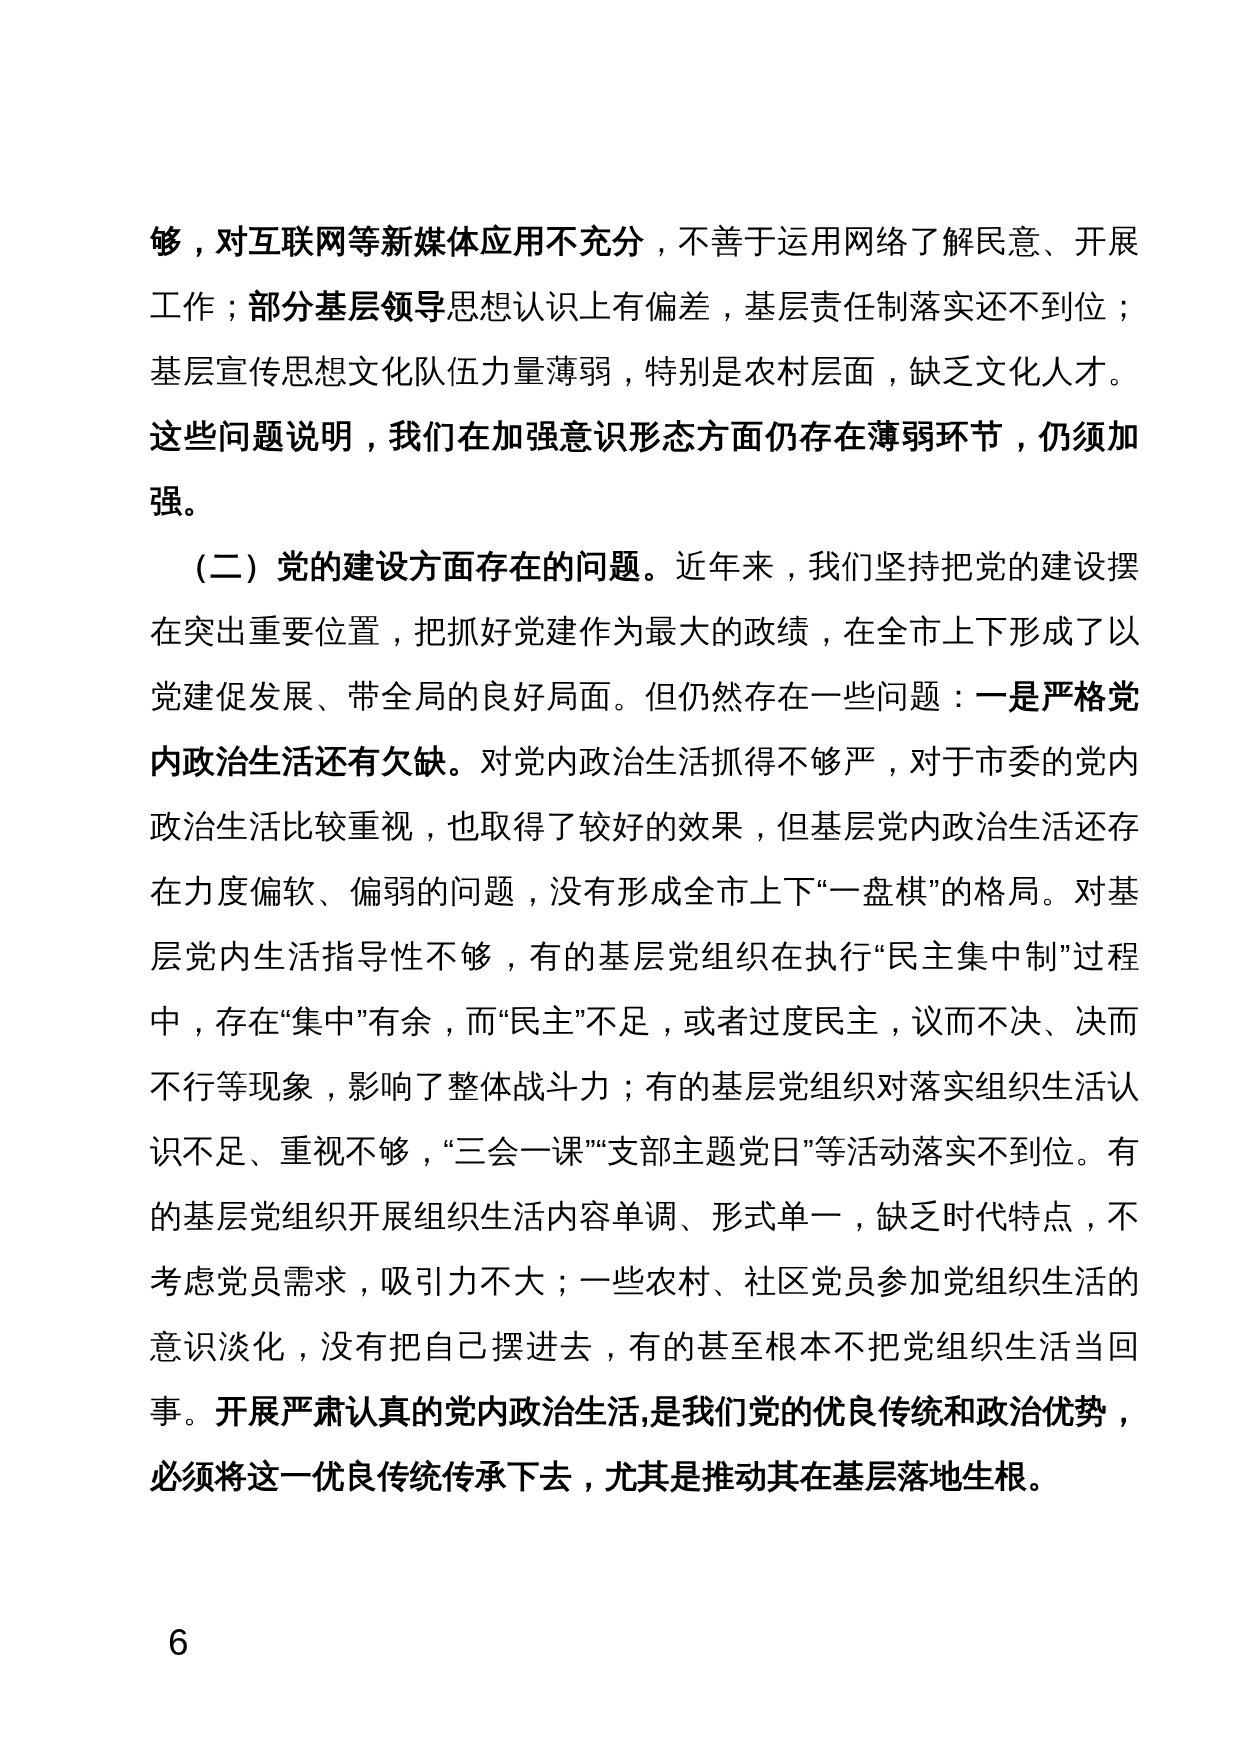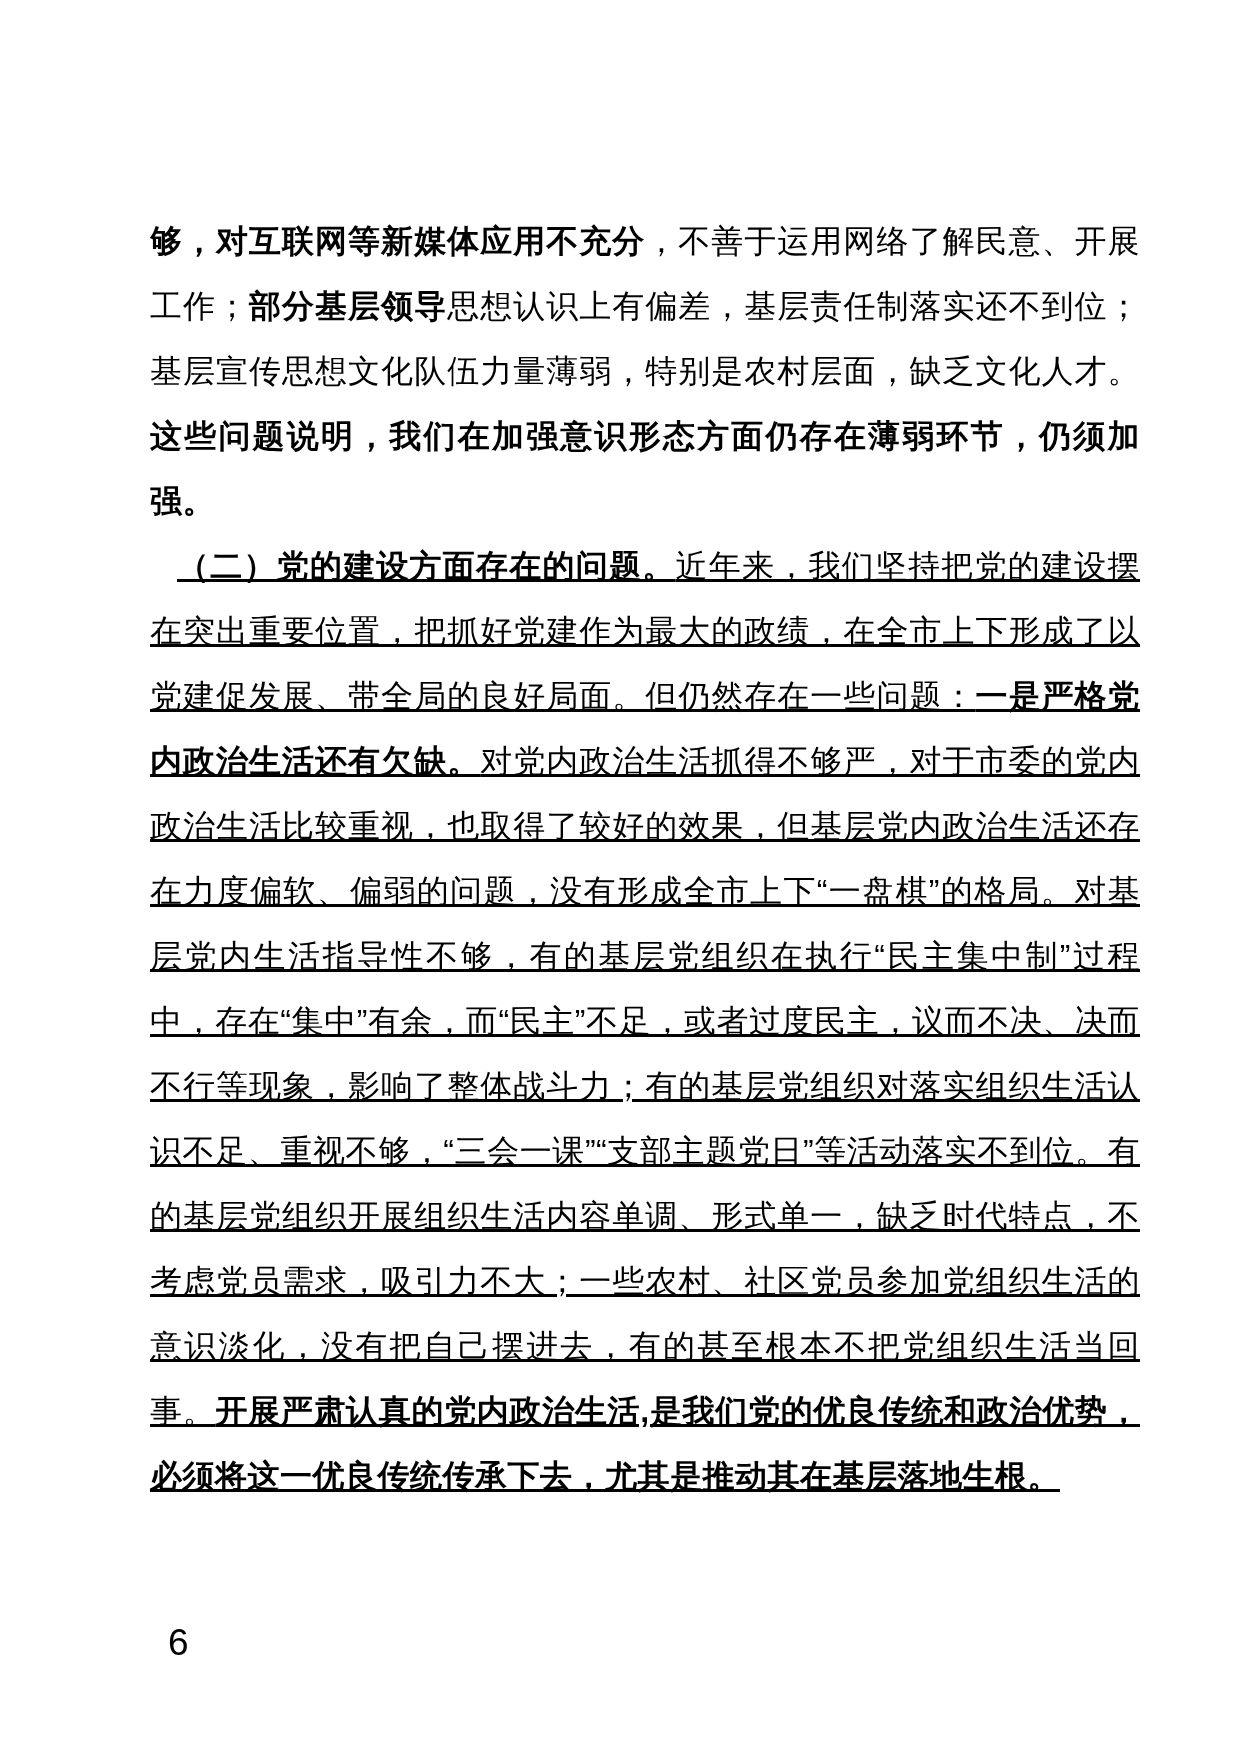--- a/index.html
+++ b/index.html
@@ -27,21 +27,20 @@
     text-justify: inter-ideograph;
     letter-spacing: 0.5px;
     color: #000000;
   }
   .para {
     margin: 0;
     padding: 0;
   }
   .para.indent {
     text-indent: 27px;
-    text-decoration: underline;
   }
   .run {
     font-weight: 400;
   }
   .run.bold {
     font-weight: 700;
   }
   .page-number {
     position: absolute;
     left: 168px;

